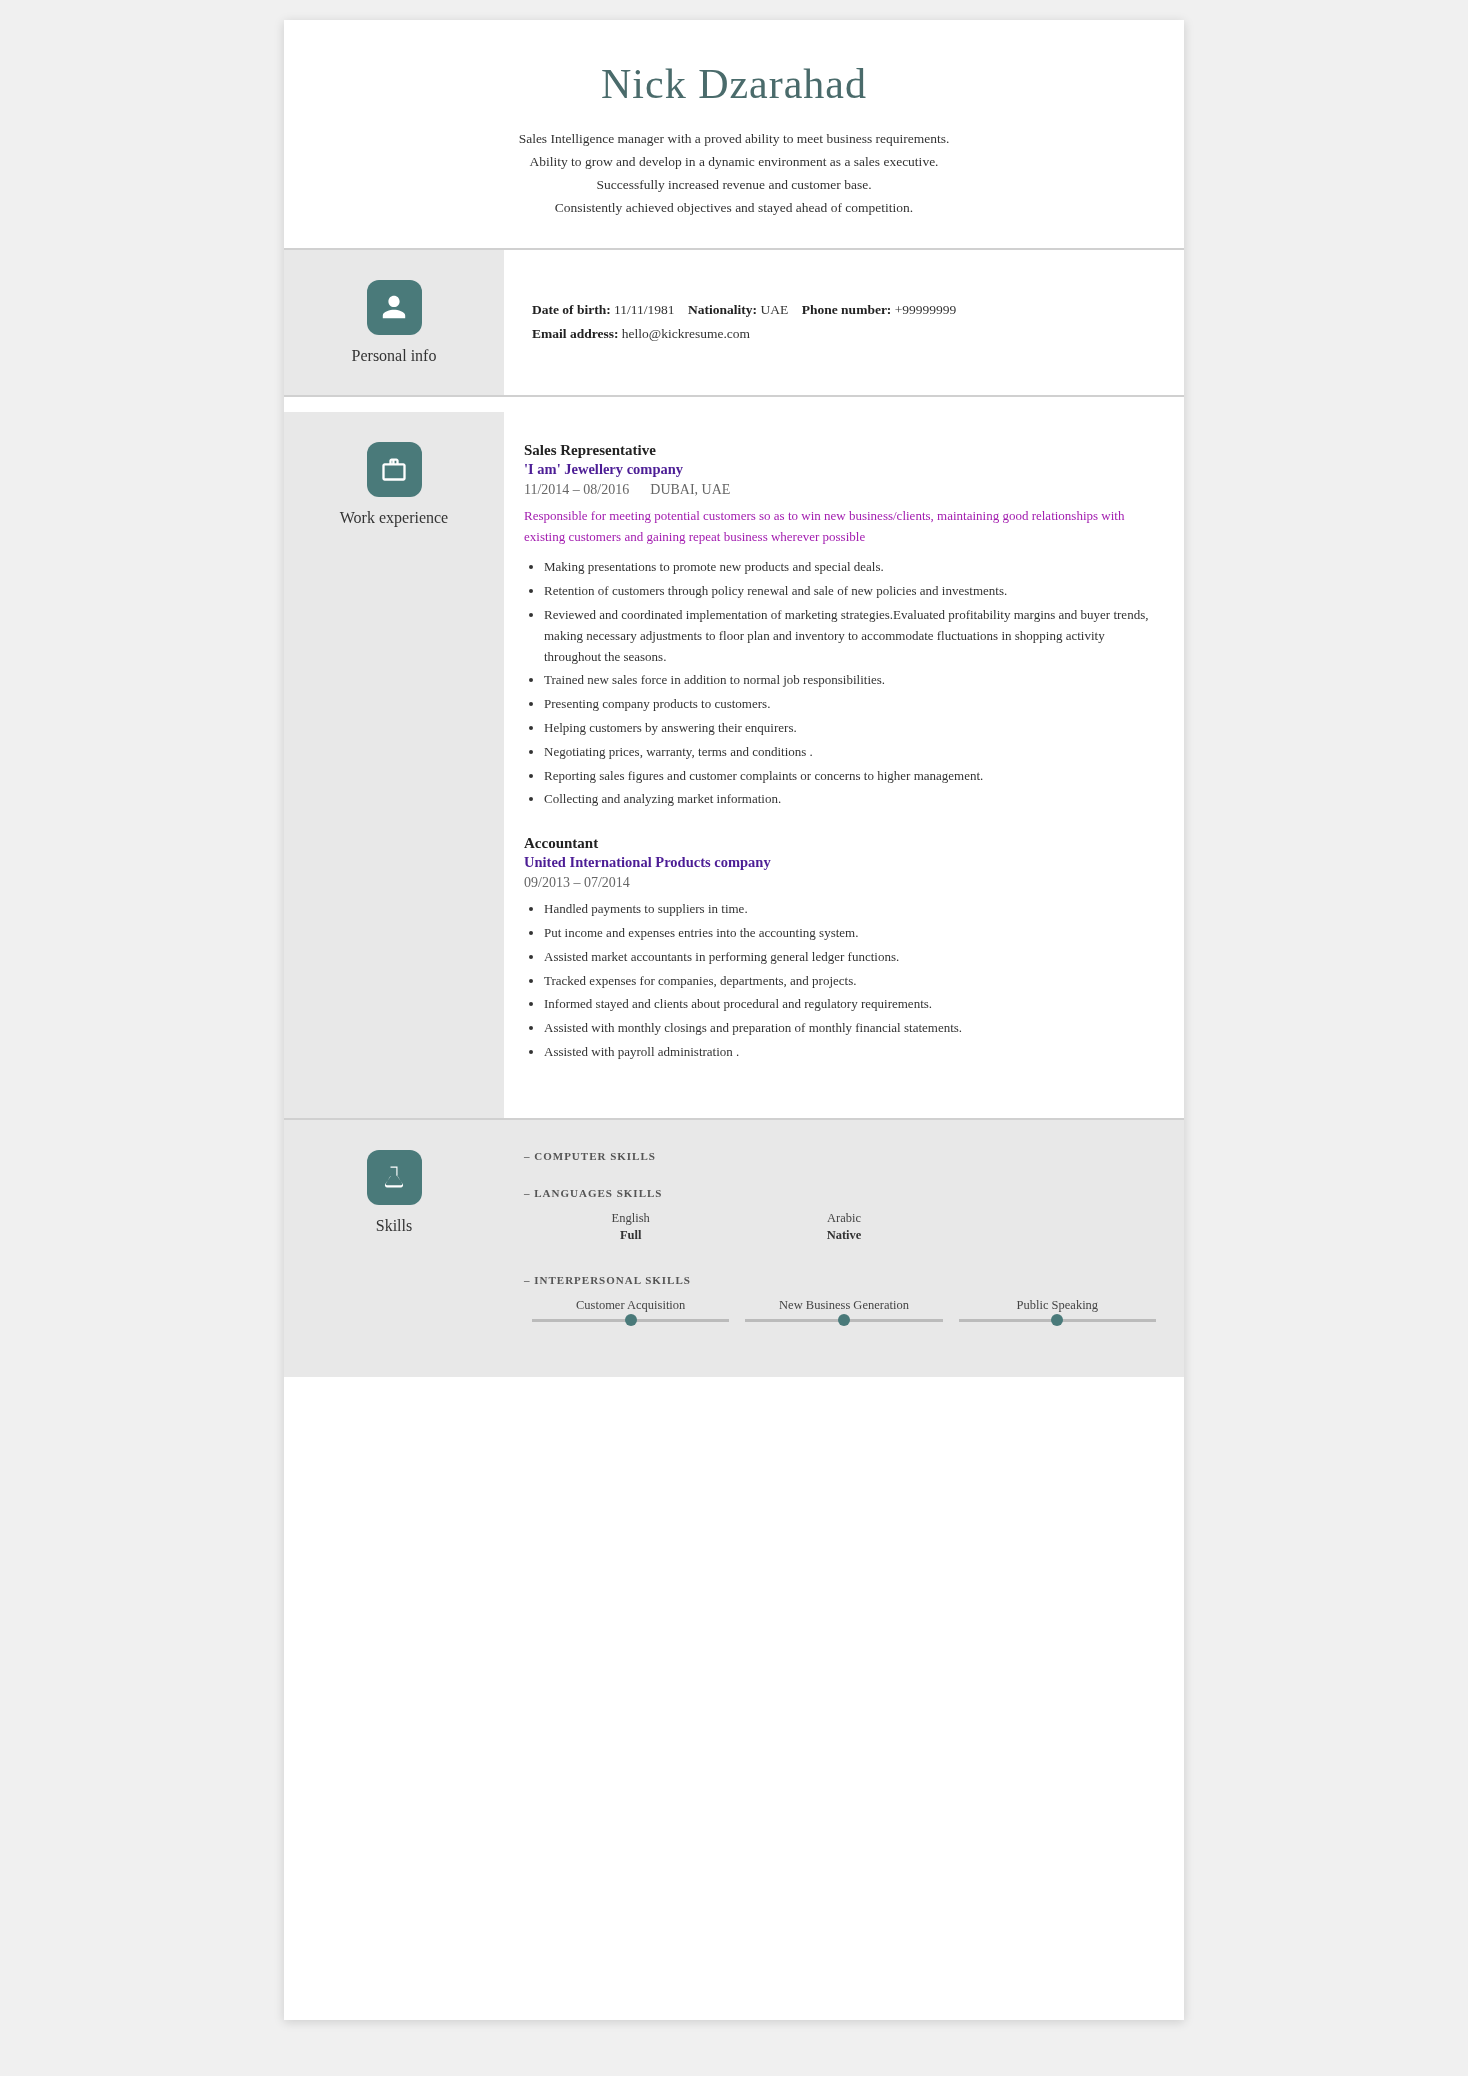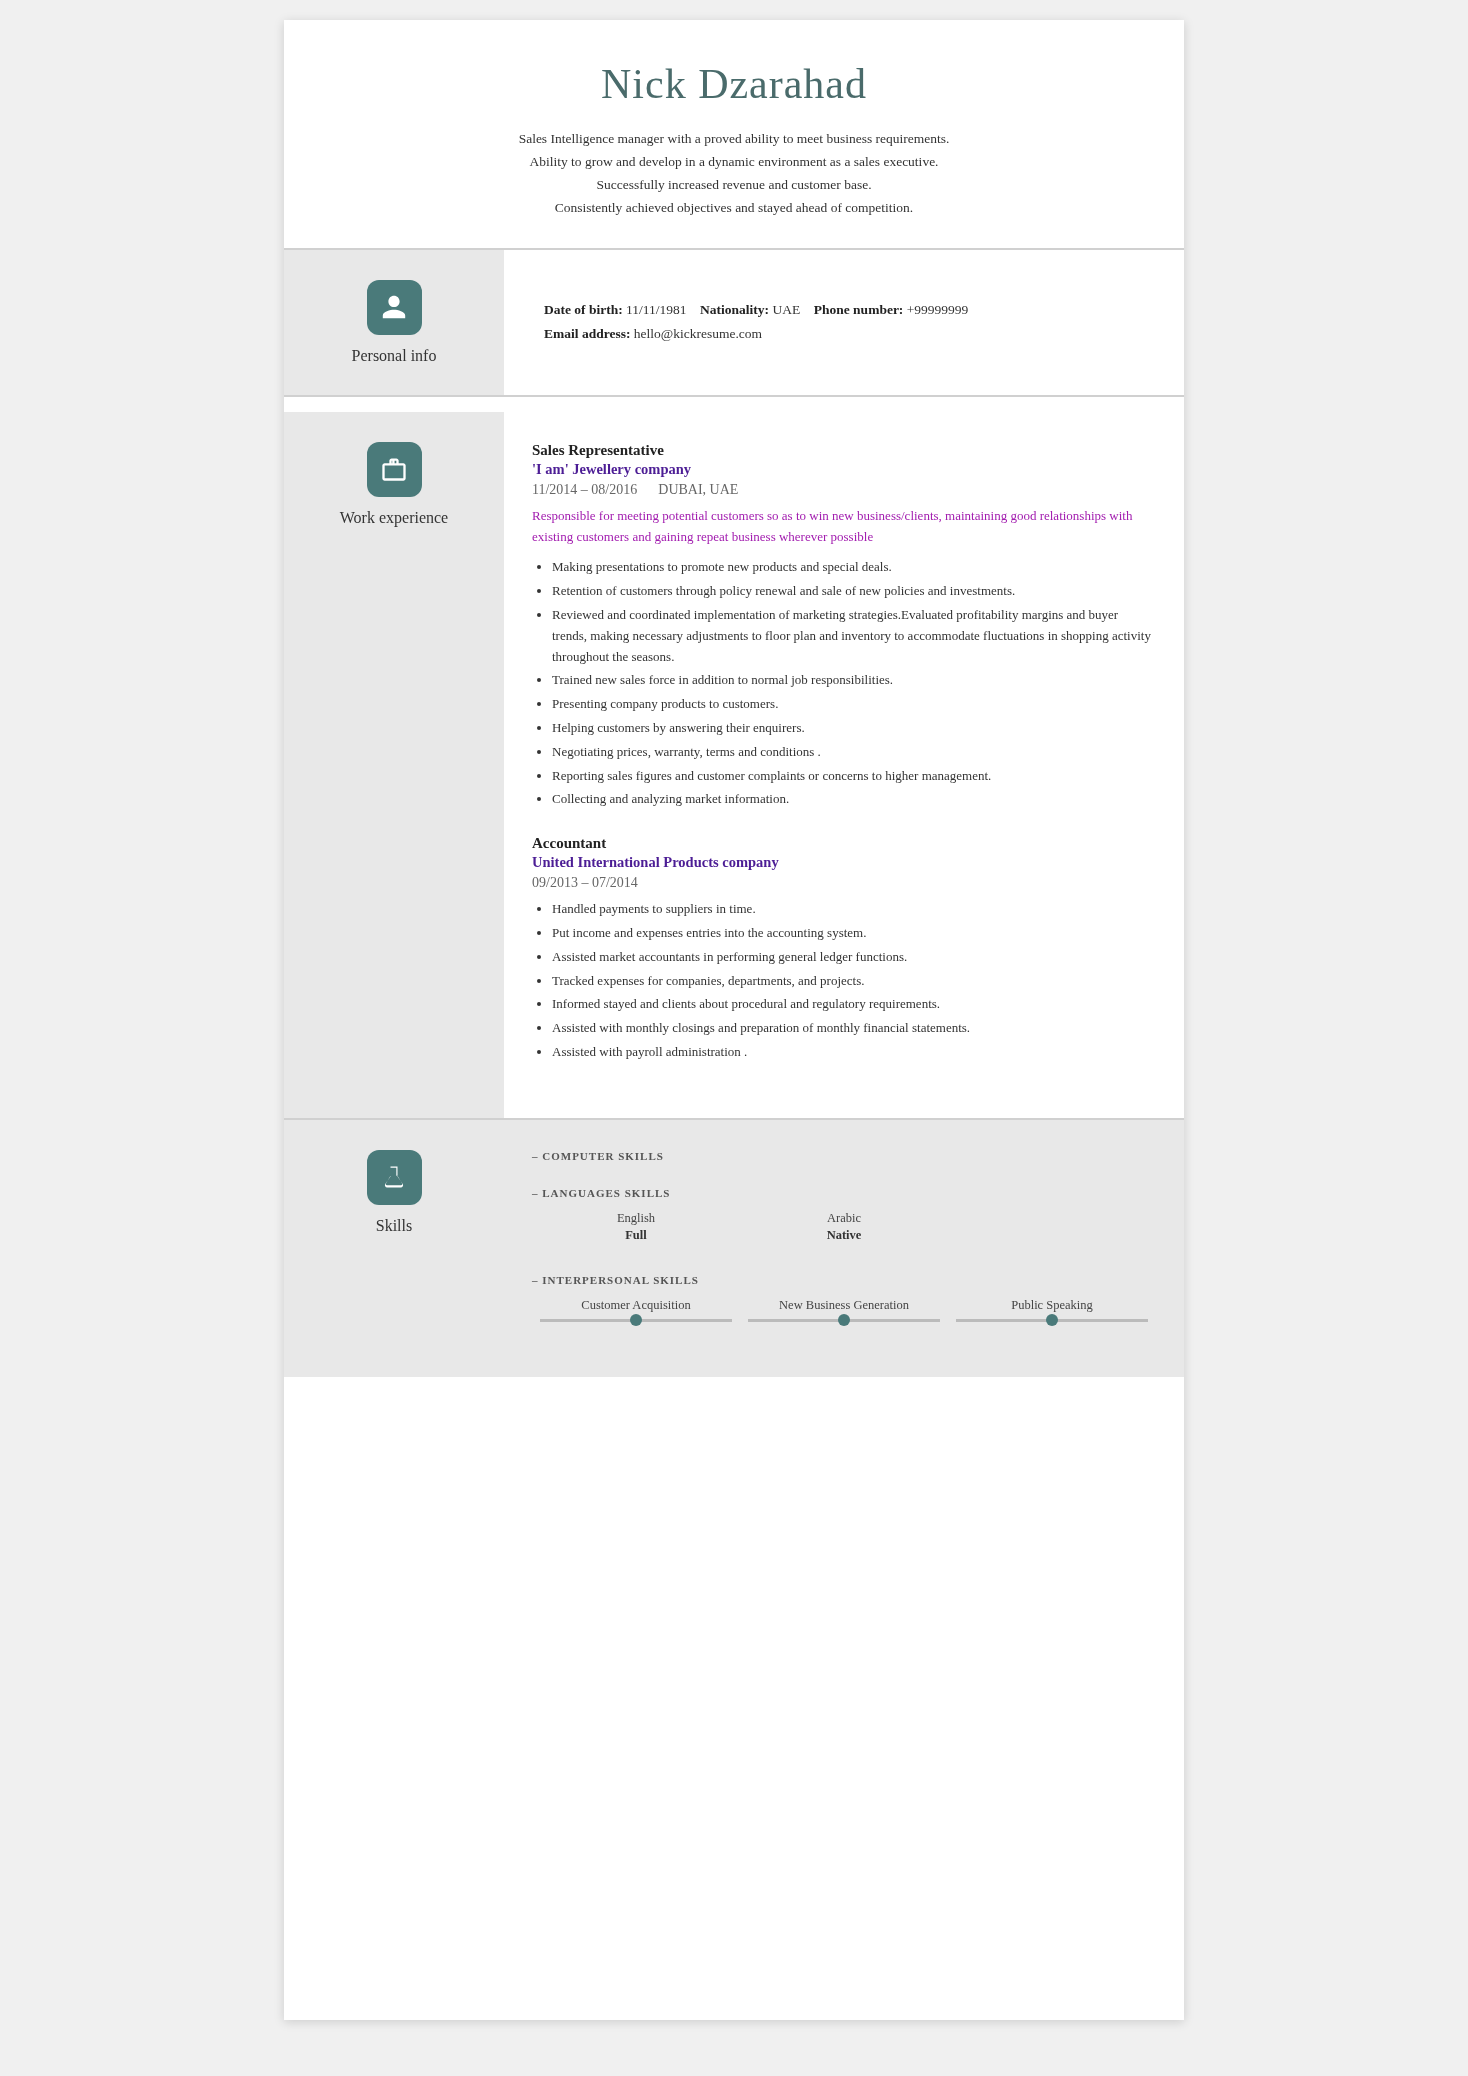--- a/index.html
+++ b/index.html
@@ -68,25 +68,25 @@
     }
     .section-title {
       font-size: 16px;
       font-weight: 400;
       color: #333;
       text-align: left;
     }
     .section-right {
       flex: 1;
       background: #fff;
-      padding: 30px 28px;
+      padding: 30px 20px;
     }
     
     .personal-info-right {
-      padding: 30px 40px;
+      padding: 30px 28px;
       display: flex;
       align-items: center;
     }
     .personal-info-right p {
       font-size: 13.5px;
       color: #333;
       line-height: 1.8;
     }
     .personal-info-right strong {
       font-weight: bold;

